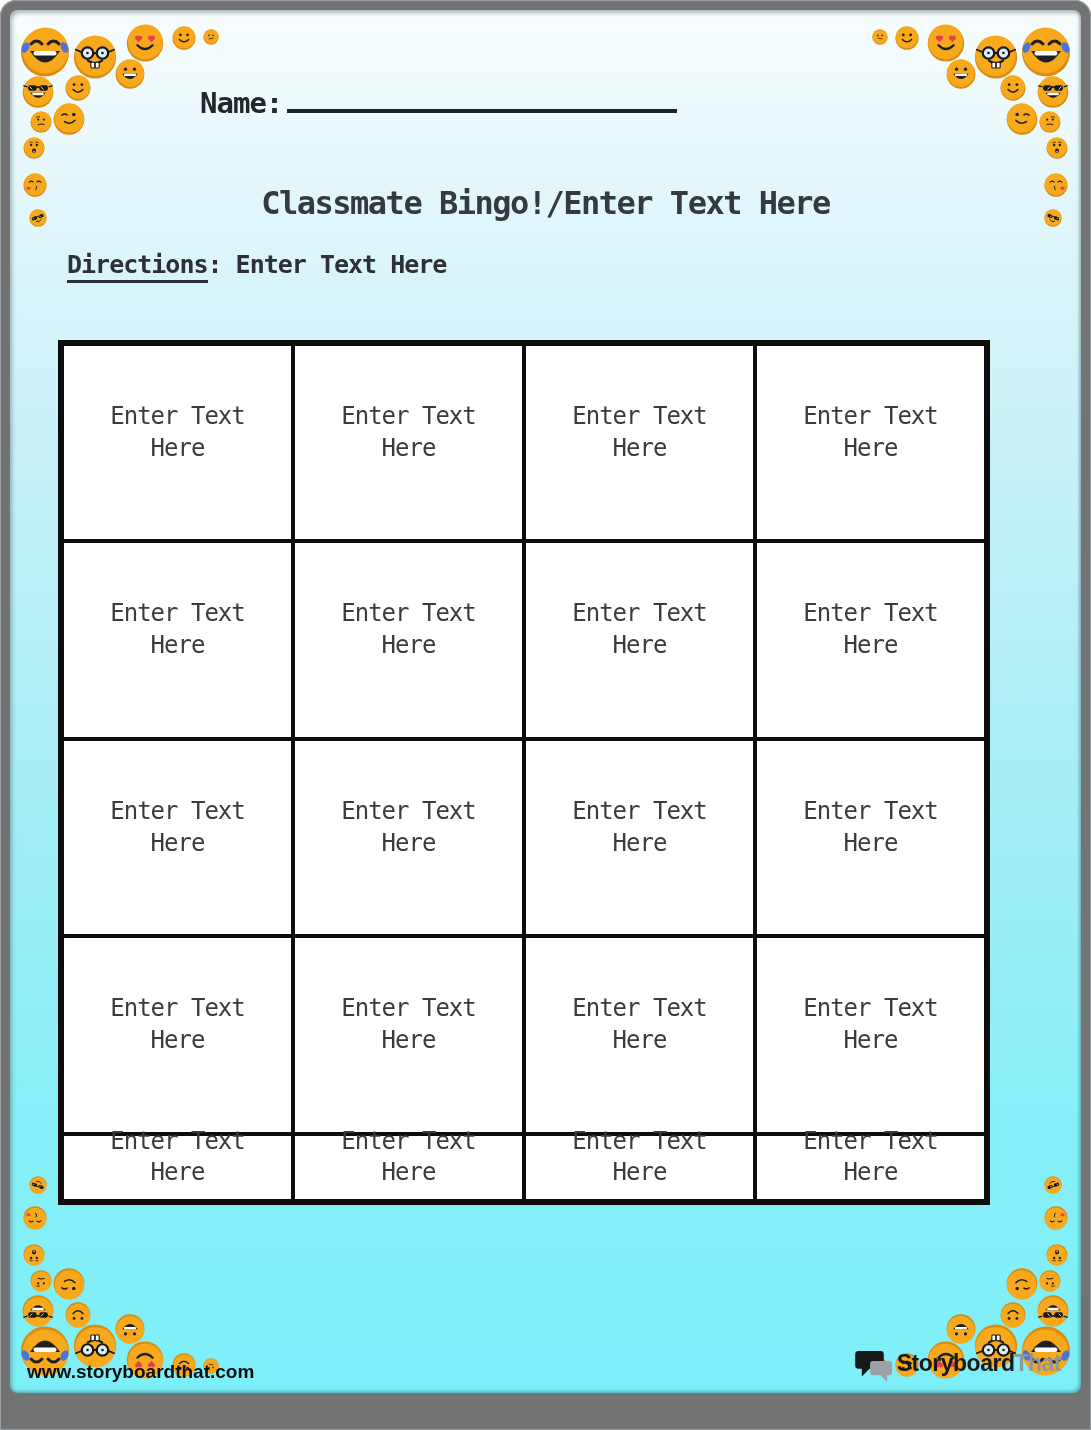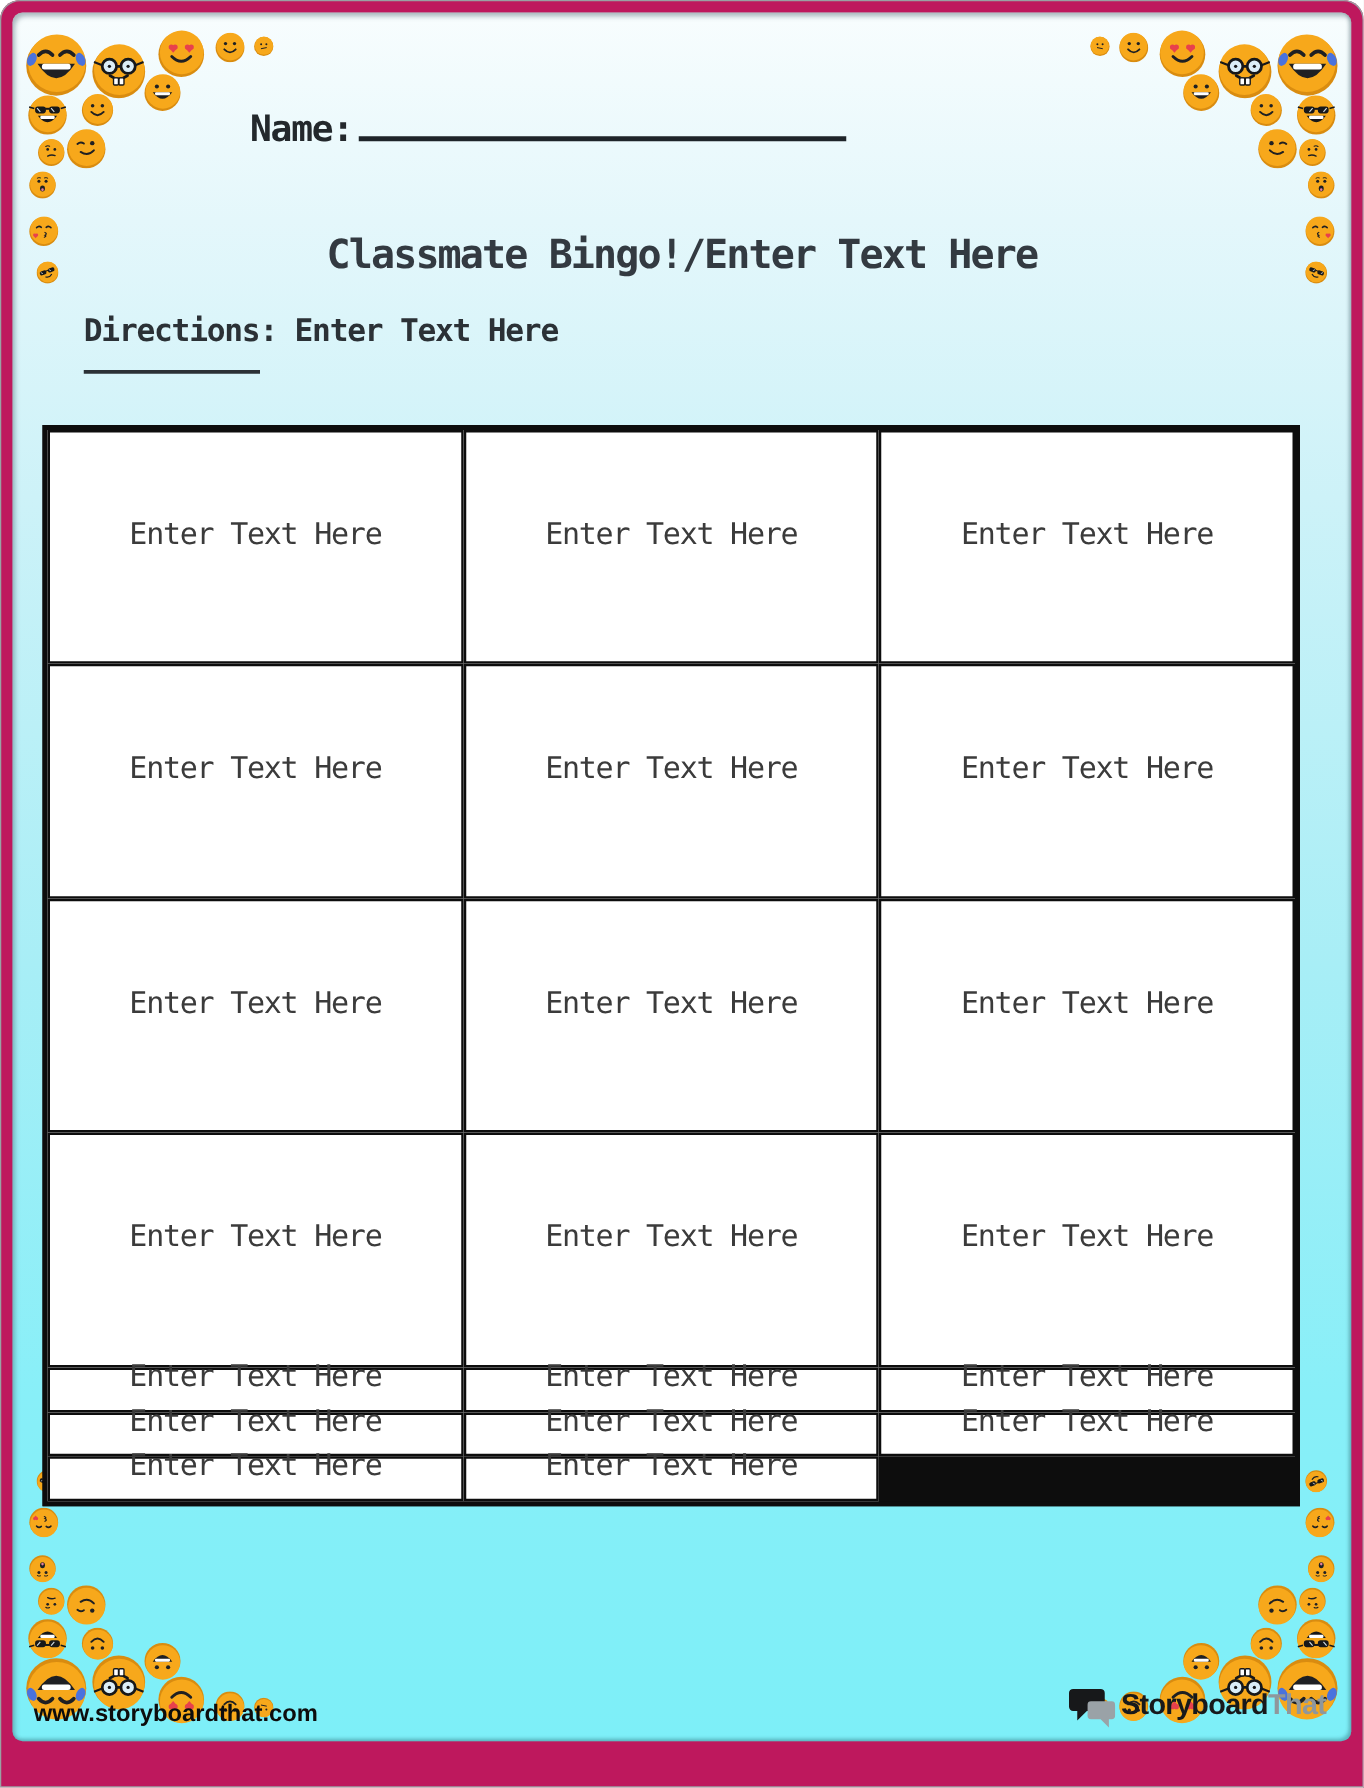--- a/index.html
+++ b/index.html
@@ -1,38 +1,38 @@
 <!DOCTYPE html>
 <html><head>
 <meta charset="utf-8">
 <style>
   html,body{margin:0;padding:0;background:#ffffff;}
   #screen{position:relative;width:1091px;height:1430px;background:#ffffff;overflow:hidden;
           font-family:"DejaVu Sans Mono", monospace;}
-  #card{position:absolute;left:0;top:0;width:1091px;height:1430px;background:#be185d;
+  #card{position:absolute;left:0;top:0;width:1091px;height:1430px;background:#737373;
         border-radius:16px 16px 0 0;box-shadow:0 0 0 1px #9aa0a3 inset;}
   #page{position:absolute;left:10px;top:10px;width:1071px;height:1383px;border-radius:8px;
         overflow:hidden;
         background:linear-gradient(180deg,#f8fdfe 0%,#e4f7fb 12%,#cdf2f8 28%,#a8eef6 55%,#88eff8 80%,#7deff8 100%);
         box-shadow:inset 2px 3px 4px rgba(70,100,110,.45), inset -2px -2px 3px rgba(0,40,50,.28);}
 
   
   .name-label{position:absolute;left:190px;top:76px;font-size:29px;letter-spacing:-1px;
               color:#23282c;font-weight:bold;}
   .name-line{position:absolute;left:277px;top:99px;width:390px;height:4px;background:#1e2429;}
   .worksheet-title{position:absolute;left:0;top:142px;width:100%;text-align:center;
                    font-size:32px;letter-spacing:-1.5px;color:#333a41;font-weight:bold;margin-top:32px;}
   .directions{position:absolute;left:57px;top:240px;font-size:25px;letter-spacing:-1px;
               color:#2b3136;font-weight:bold;}
-  .directions .dlabel{border-bottom:3px solid #2b3136;padding-bottom:17px;}
+  .directions .dlabel{border-bottom:3px solid #2b3136;padding-bottom:1px;}
 
   
-  .bingo-grid{position:absolute;left:24px;top:330px;width:1006px;height:865px;
+  .bingo-grid{position:absolute;left:48px;top:330px;width:932px;height:865px;
               box-sizing:border-box;border:4px solid #0d0d0d;background:#0d0d0d;
-              display:grid;grid-template-columns:repeat(3,1fr);grid-template-rows:repeat(4,1fr);}
+              display:grid;grid-template-columns:repeat(4,1fr);grid-template-rows:repeat(4,1fr);}
   .bingo-cell{box-sizing:border-box;border:2px solid #0d0d0d;background:#ffffff;
               display:flex;align-items:center;justify-content:center;text-align:center;
               font-size:24px;letter-spacing:-1px;line-height:1.32;color:#3b3b3b;
               padding:0 14px;}
   .bingo-cell span{transform:translateY(-10px);display:block;}
 
   
   .site-url{position:absolute;left:17px;top:1351px;font-size:19px;font-weight:bold;
             font-family:"Liberation Sans", sans-serif;color:#0d0d0d;z-index:30;}
   .brand-logo{position:absolute;right:20px;top:1340px;display:flex;

